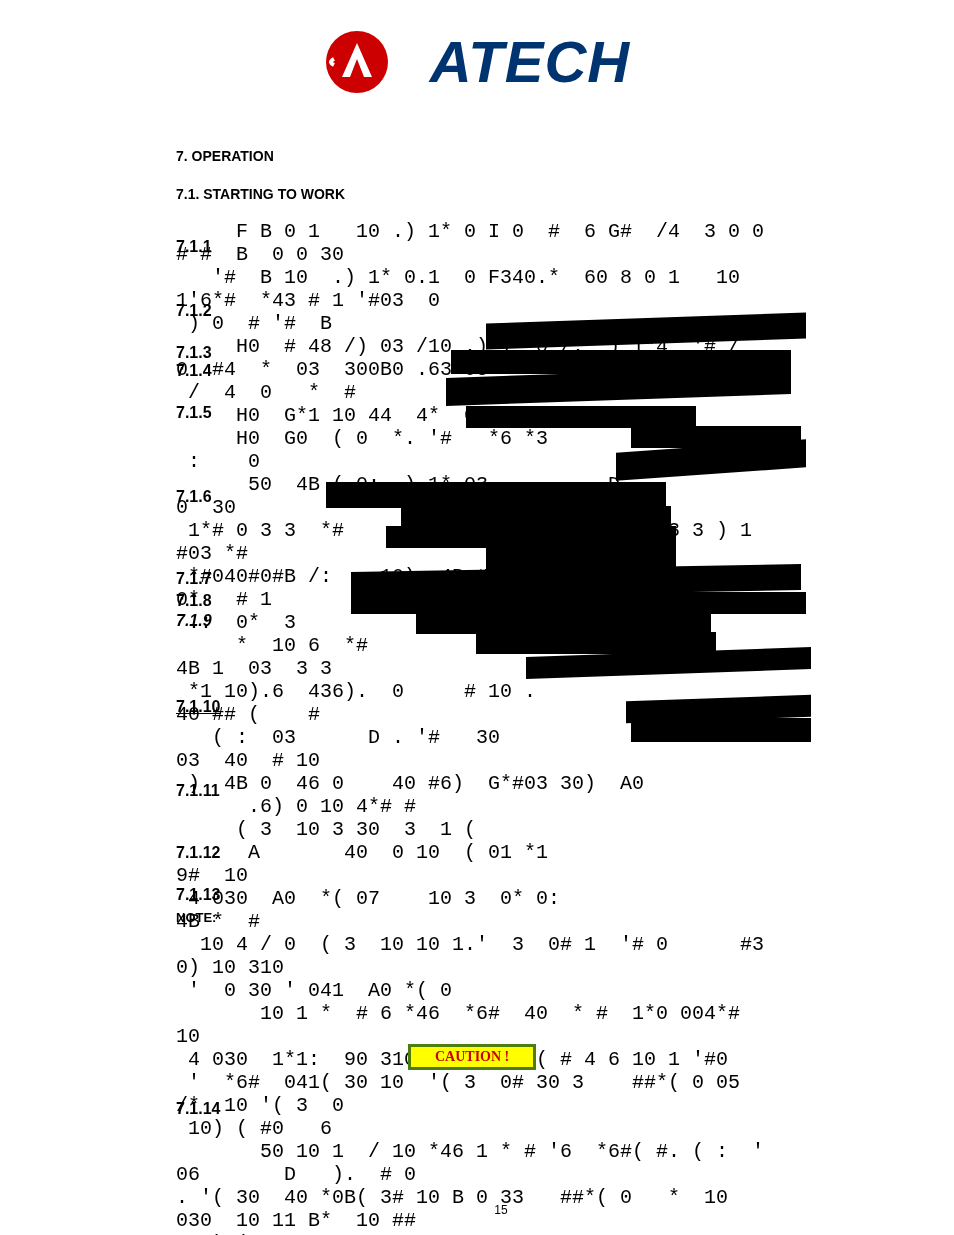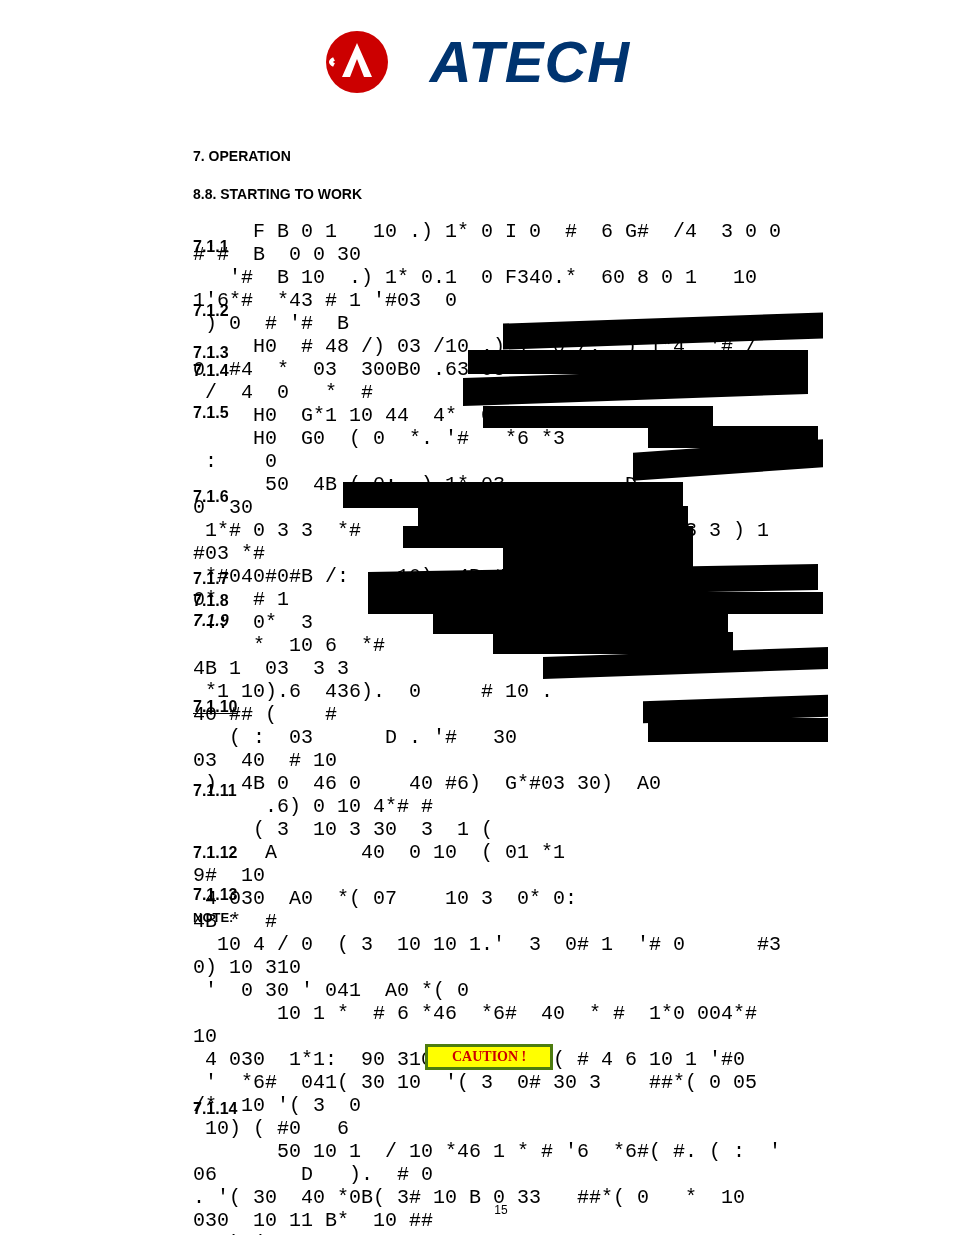--- a/index.html
+++ b/index.html
@@ -30,21 +30,20 @@
     font-size: 58px;
     letter-spacing: 1px;
     color: #003470;
     margin-left: 32px;
   }
   .content {
     position: absolute;
     left: 176px;
     top: 148px;
     width: 600px;
-    margin-left: 17px;
   }
   .heading {
     font-weight: bold;
     font-size: 14px;
     margin-bottom: 22px;
   }
   .subheading {
     font-weight: bold;
     font-size: 14px;
     margin-bottom: 18px;
@@ -122,21 +121,21 @@
       <circle cx="33" cy="33" r="31" fill="#cc0000"></circle>
       <path d="M 18 48 L 33 14 L 48 48 L 40 48 L 33 30 L 26 48 Z" fill="#ffffff"></path>
       <path d="M 10 36 Q 4 33 10 30" stroke="#ffffff" stroke-width="4" fill="none"></path>
     </svg>
     <span class="logo-text">ATECH</span>
   </div>
 </div>
 
 <div class="content">
   <div class="heading">7. OPERATION</div>
-  <div class="subheading">8.8. STARTING TO WORK</div>
+  <div class="subheading">7.1. STARTING TO WORK</div>
 
   <div class="body-area">
 
     <div class="garbled">     F B 0 1   10 .) 1* 0 I 0  #  6 G#  /4  3 0 0  #'#  B  0 0 30
    '#  B 10  .) 1* 0.1  0 F340.*  60 8 0 1   10 1'6*#  *43 # 1 '#03  0
  ) 0  # '#  B
      H0  # 48 /) 03 /10 .) 1* 0 /:  ) 1*4  '# /  0  #4  *  03  300B0 .63 03
  /  4  0   *  #
      H0  G*1 10 44  4*  0 003
      H0  G0  ( 0  *. '#   *6 *3

